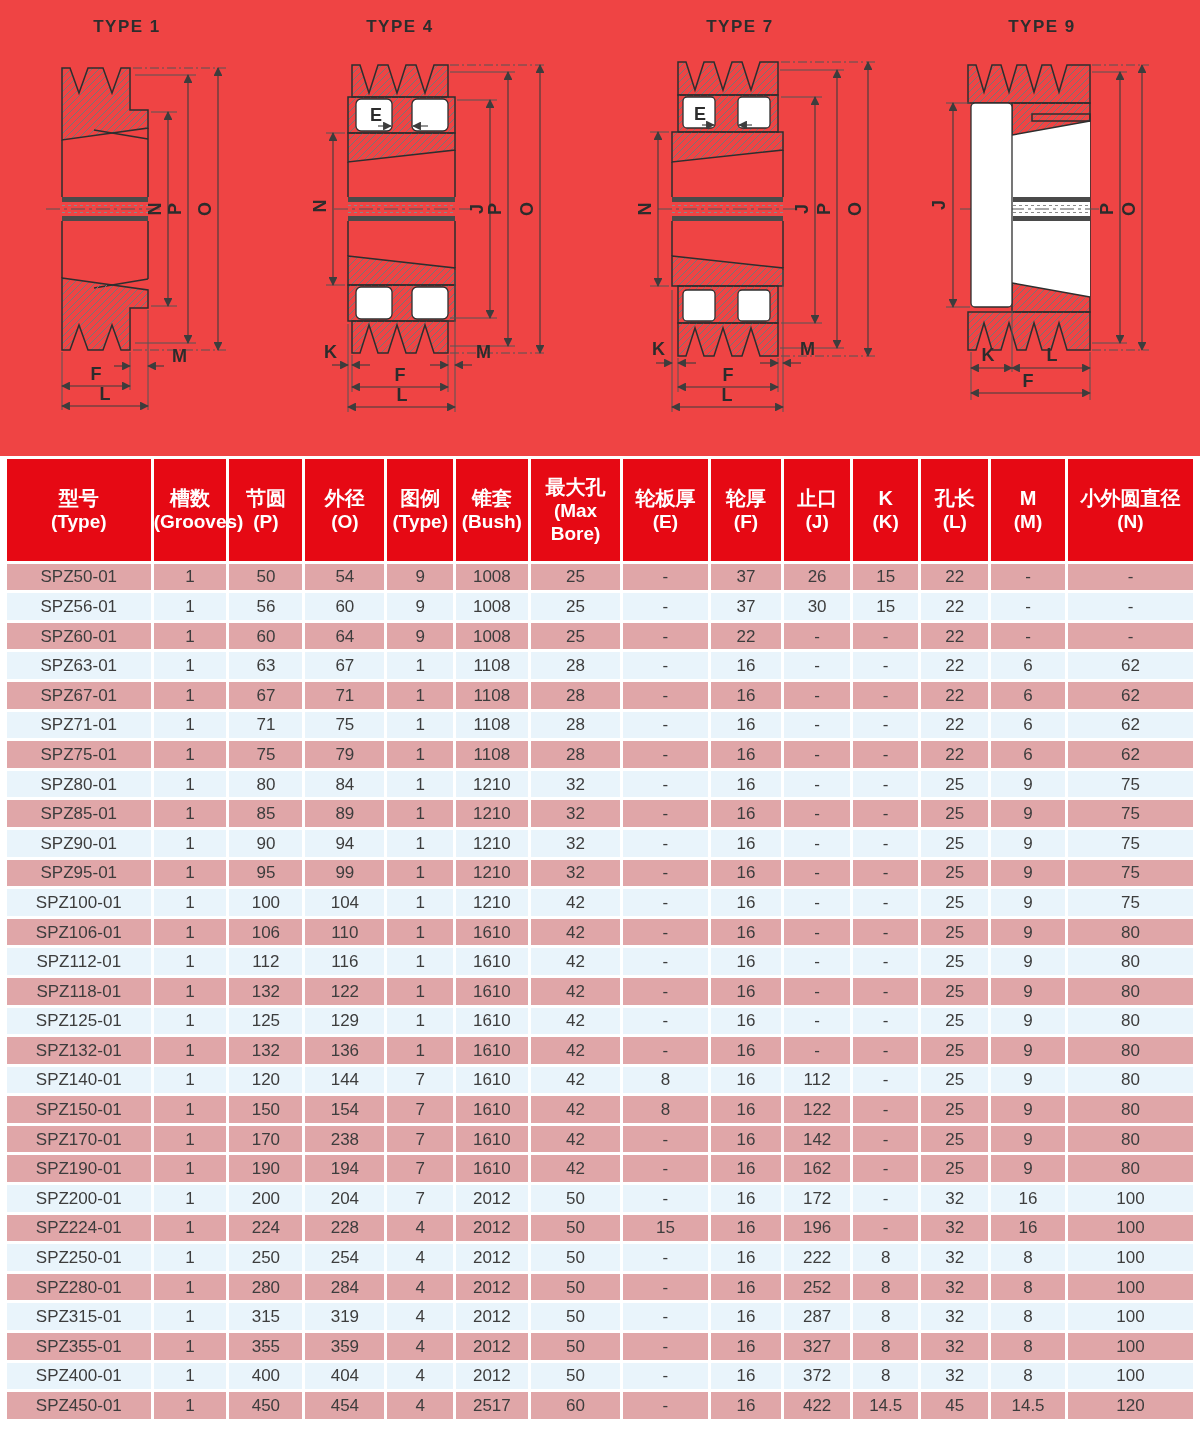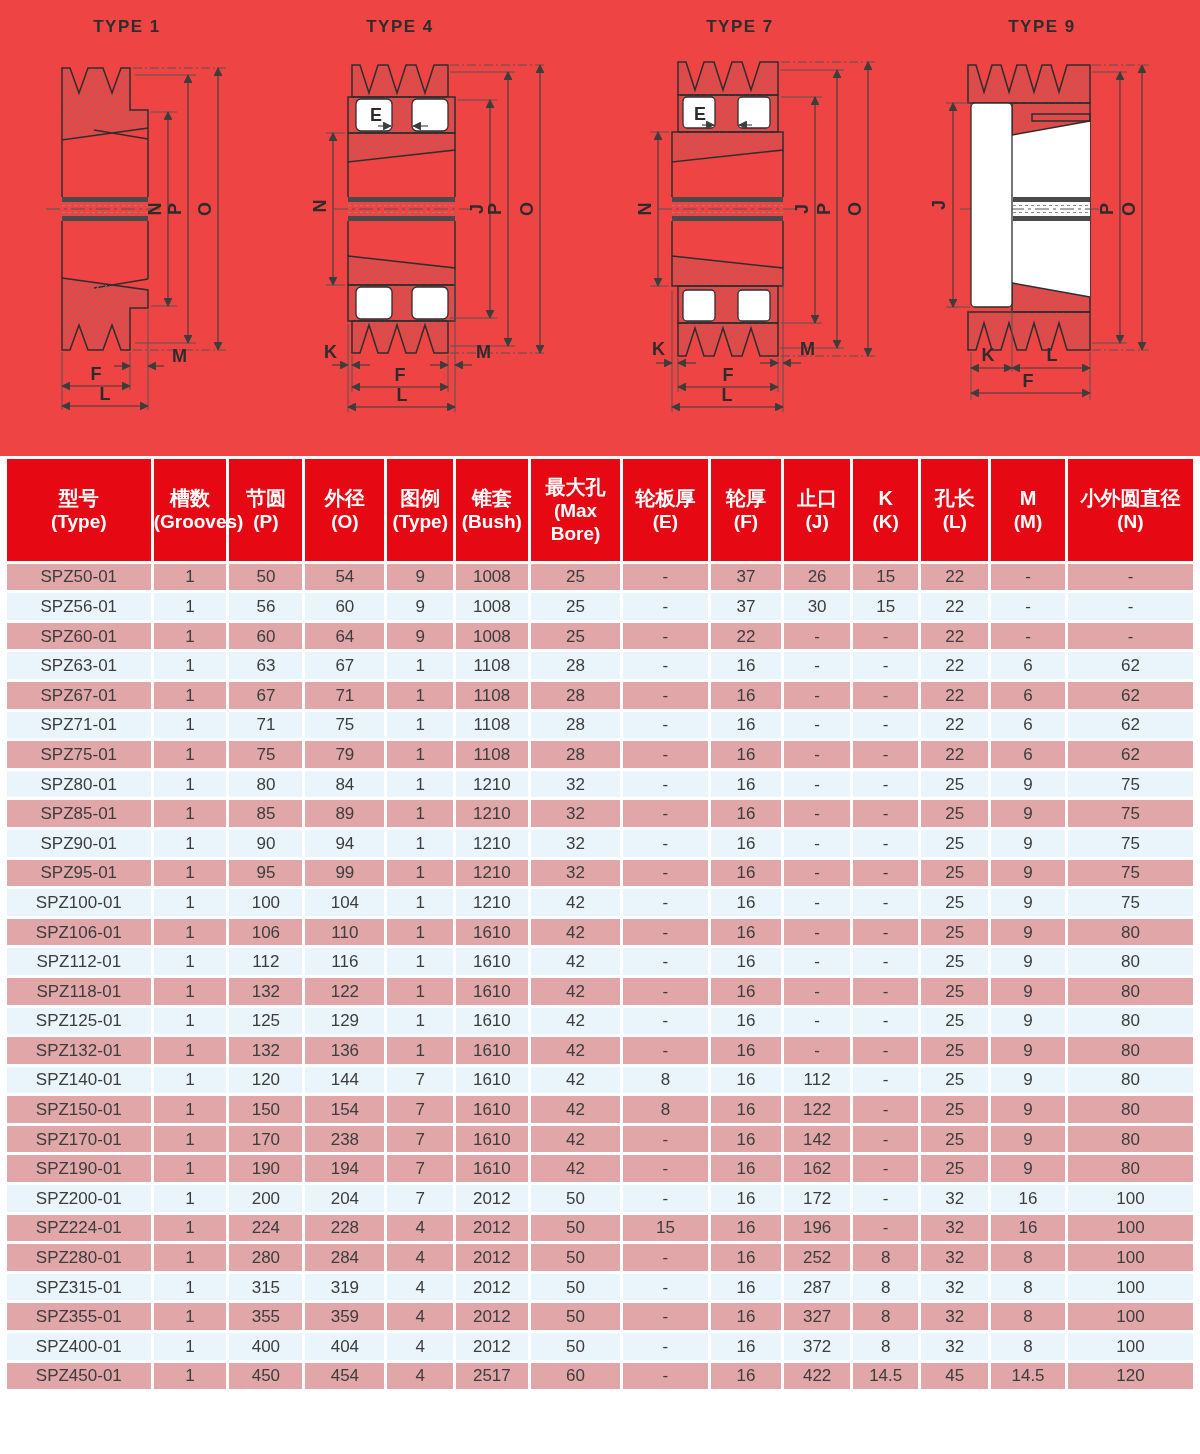--- a/index.html
+++ b/index.html
@@ -688,20 +688,36 @@
         <td>2012</td>
         <td>50</td>
         <td>15</td>
         <td>16</td>
         <td>196</td>
         <td>-</td>
         <td>32</td>
         <td>16</td>
         <td>100</td>
       </tr>
+      <tr class="blue">
+        <td>SPZ250-01</td>
+        <td>1</td>
+        <td>250</td>
+        <td>254</td>
+        <td>4</td>
+        <td>2012</td>
+        <td>50</td>
+        <td>-</td>
+        <td>16</td>
+        <td>222</td>
+        <td>8</td>
+        <td>32</td>
+        <td>8</td>
+        <td>100</td>
+      </tr>
       <tr class="pink">
         <td>SPZ280-01</td>
         <td>1</td>
         <td>280</td>
         <td>284</td>
         <td>4</td>
         <td>2012</td>
         <td>50</td>
         <td>-</td>
         <td>16</td>

